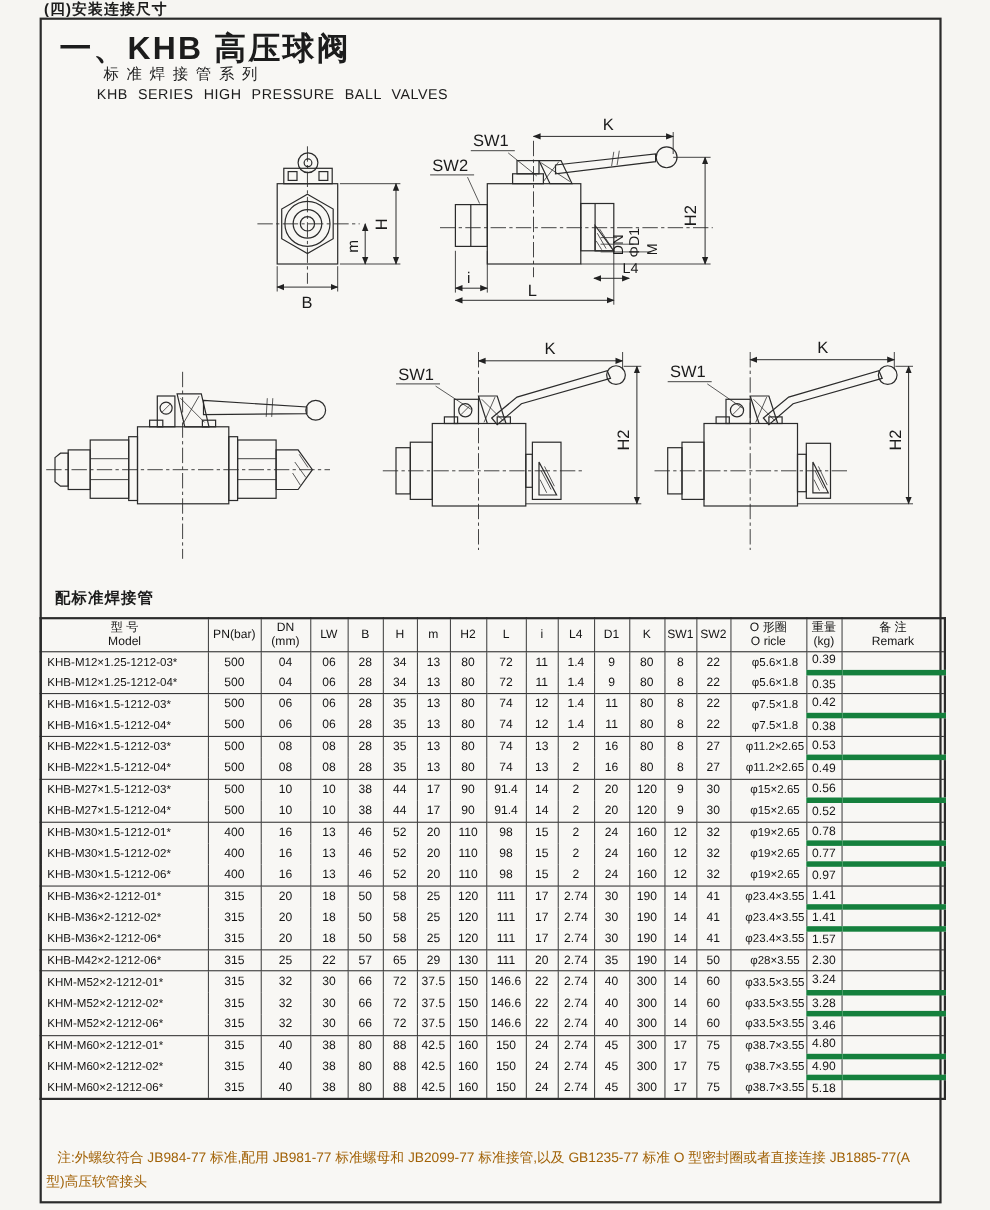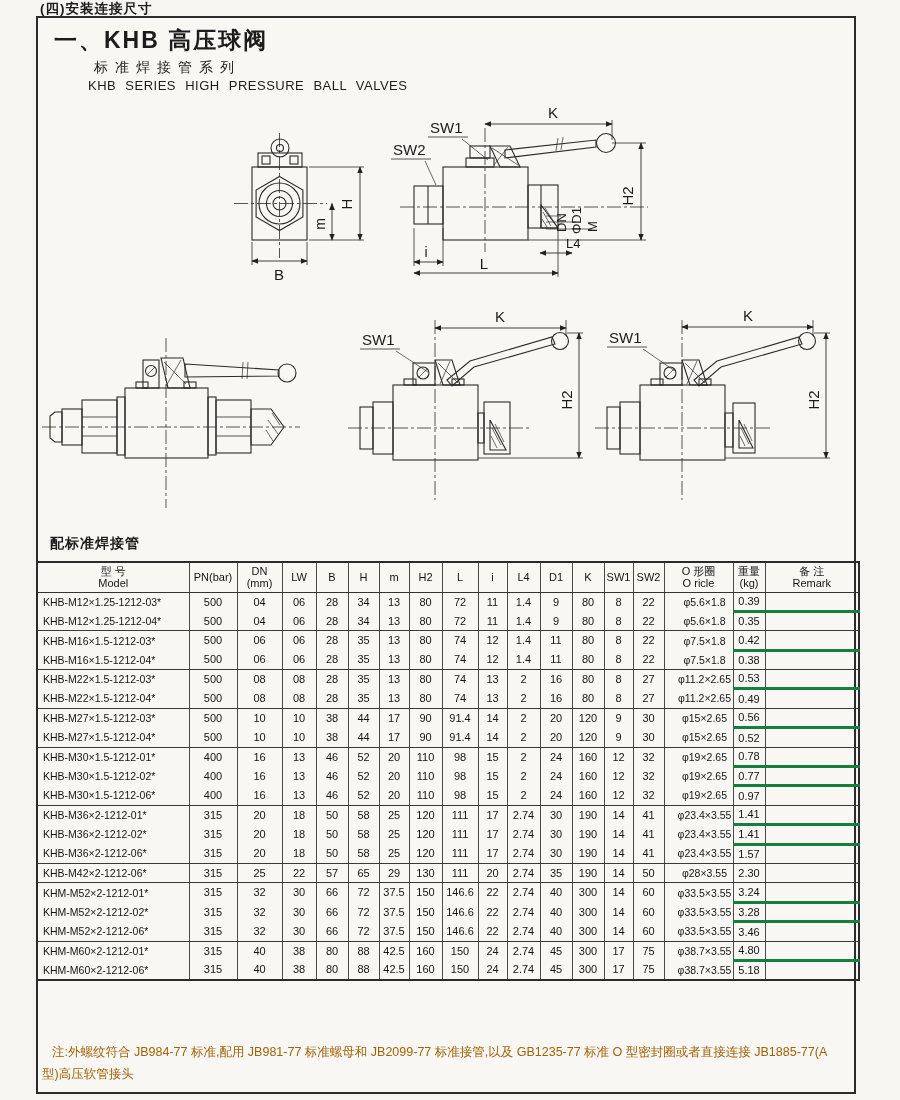--- a/index.html
+++ b/index.html
@@ -11,21 +11,21 @@
   }
   .abs{position:absolute;}
   
   .hdr-cn{left:40px;top:0px;font-size:13.5px;font-weight:bold;letter-spacing:1px;}
   .hdr-en{left:188px;top:3px;font-size:11px;letter-spacing:1.5px;color:#222;white-space:pre;margin-top:40px;}
   
   .frame{
     left:36px;top:16px;width:816px;height:1074px;
     border:2px solid #2b2b2b;background:#f8f7f4;
   }
-  .title-cn{left:16px;top:7px;font-size:23px;font-weight:bold;letter-spacing:2px;}
+  .title-cn{left:16px;top:7px;font-size:29px;font-weight:bold;letter-spacing:2px;}
   .sub-cn{left:56px;top:41px;font-size:14px;letter-spacing:7px;}
   .sub-en{left:50px;top:60px;font-size:13px;letter-spacing:.5px;word-spacing:5px;text-align:right;}
   .caption{left:12px;top:517px;font-size:14px;font-weight:bold;letter-spacing:1px;}
   svg text{font-family:"Liberation Sans",sans-serif;fill:#1b1b1b;}
   
   .spec{
     position:absolute;left:-2px;top:543px;width:822px;
     border-collapse:collapse;table-layout:fixed;
     border:2px solid #2b2b2b;
   }
@@ -33,21 +33,21 @@
     border-left:1px solid #4a4a4a;border-right:1px solid #4a4a4a;
     padding:0;text-align:center;font-size:11px;color:#141414;
     overflow:hidden;white-space:nowrap;line-height:1.15;
   }
   .spec thead tr{height:30px;}
   .spec thead th{border-bottom:1.5px solid #333;font-weight:normal;}
   .spec tbody tr{height:19.4px;}
   .spec tbody tr.ge td{border-bottom:1px solid #3a3a3a;}
   .spec td.model{text-align:left;padding-left:5px;font-size:10.5px;}
   .spec td.oc{font-size:10.5px;padding-left:12px;}
-  .spec td.wt,.spec td.rk{border-bottom:3px solid #15803d;}
+  .spec td.wt,.spec td.rk{border-bottom:5px solid #15803d;}
   .note{
     left:4px;top:1024px;width:800px;font-size:12.5px;line-height:1.75;
     text-indent:10px;color:#a16207;
   }
 </style>
 </head>
 <body>
 
 <div class="abs hdr-cn">(四)安装连接尺寸</div>
 <div class="abs hdr-en">CONNECTION   SIZE</div>
@@ -701,20 +701,40 @@
           <td>24</td>
           <td>2.74</td>
           <td>45</td>
           <td>300</td>
           <td>17</td>
           <td>75</td>
           <td class="oc">φ38.7×3.55</td>
           <td class="wt">4.80</td>
           <td class="rk"></td>
         </tr>
+        <tr>
+          <td class="model">KHM-M60×2-1212-02*</td>
+          <td>315</td>
+          <td>40</td>
+          <td>38</td>
+          <td>80</td>
+          <td>88</td>
+          <td>42.5</td>
+          <td>160</td>
+          <td>150</td>
+          <td>24</td>
+          <td>2.74</td>
+          <td>45</td>
+          <td>300</td>
+          <td>17</td>
+          <td>75</td>
+          <td class="oc">φ38.7×3.55</td>
+          <td class="wt">4.90</td>
+          <td class="rk"></td>
+        </tr>
         <tr class="ge">
           <td class="model">KHM-M60×2-1212-06*</td>
           <td>315</td>
           <td>40</td>
           <td>38</td>
           <td>80</td>
           <td>88</td>
           <td>42.5</td>
           <td>160</td>
           <td>150</td>

